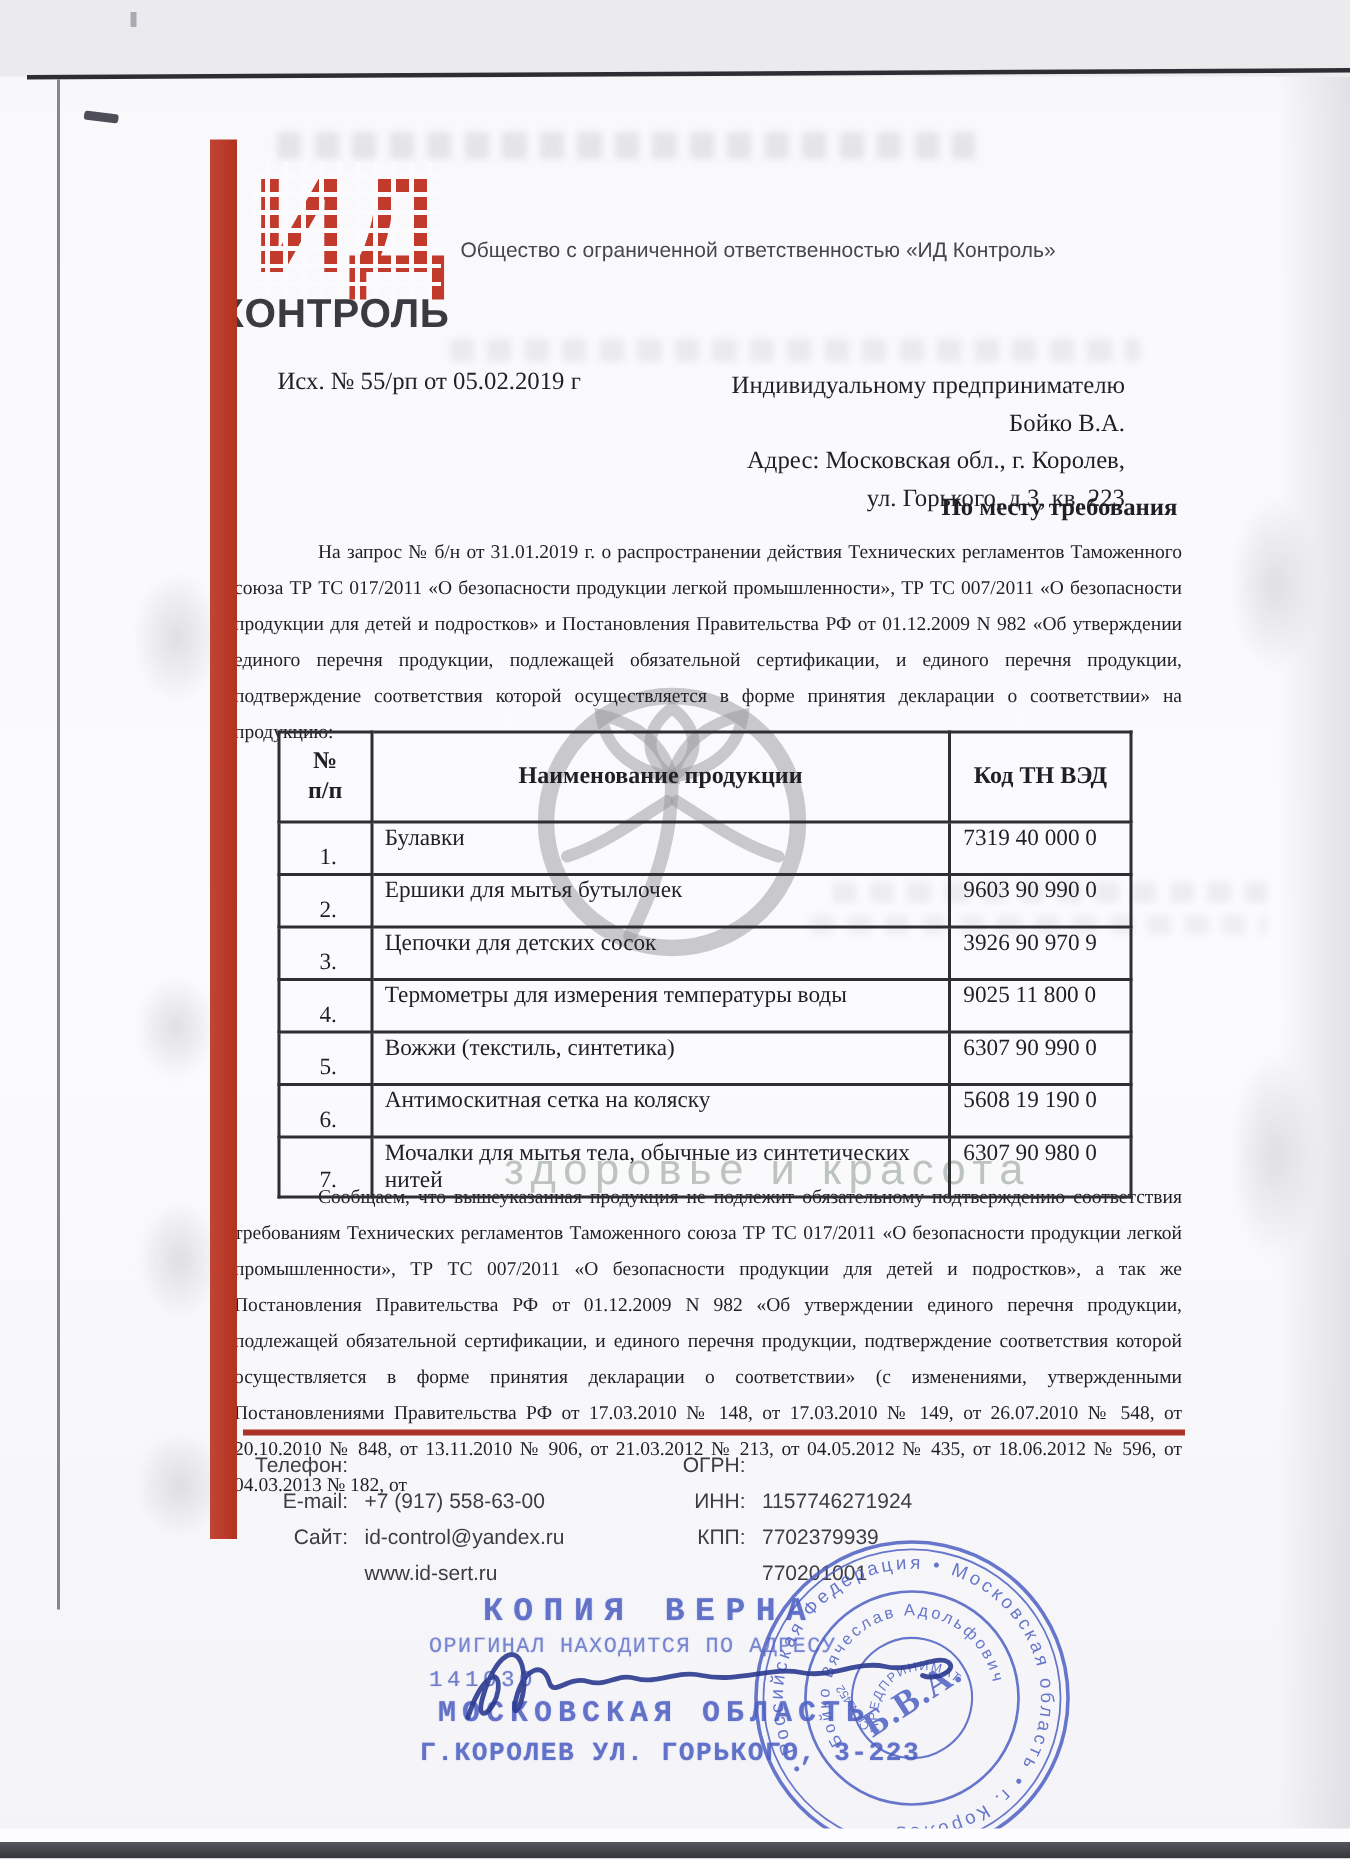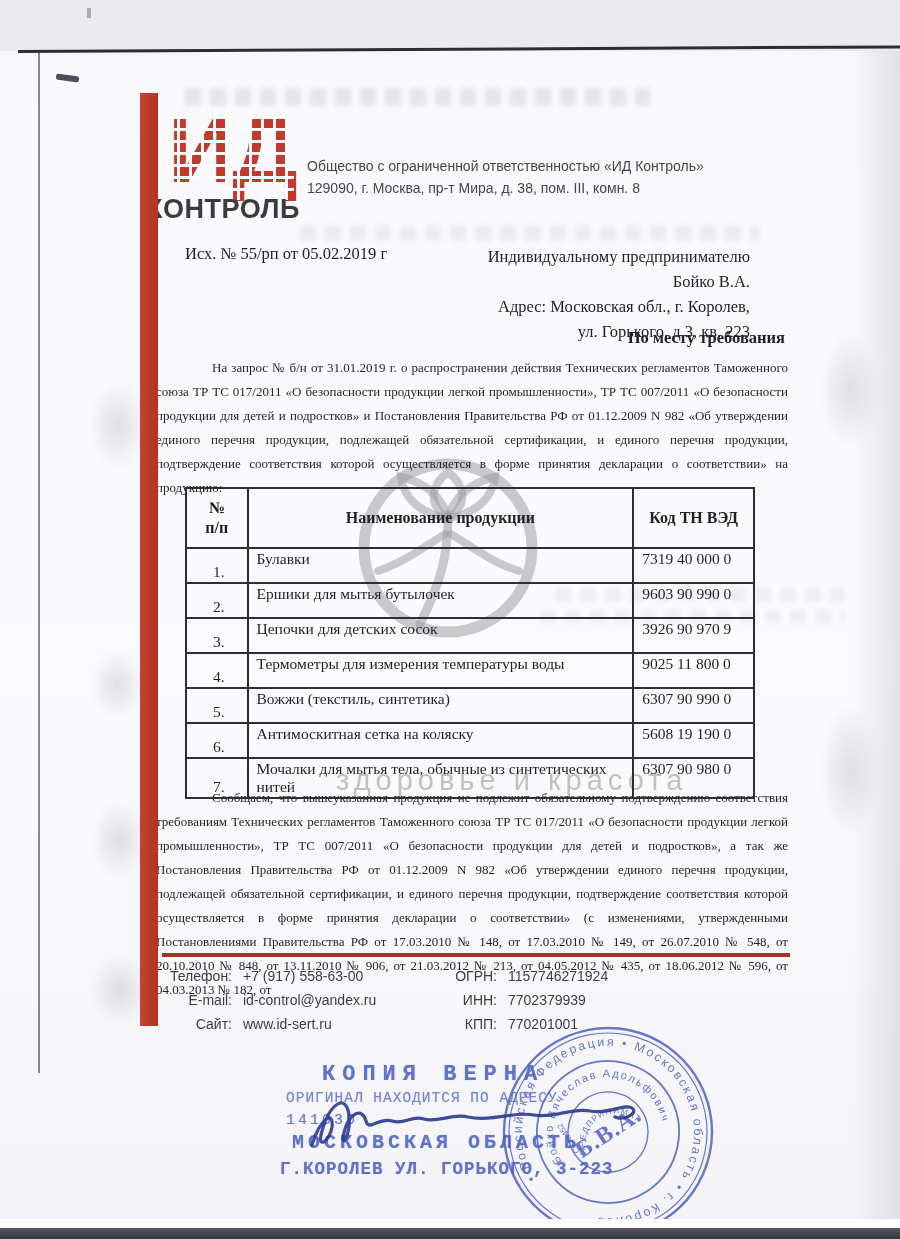--- a/index.html
+++ b/index.html
@@ -49,21 +49,21 @@
   td.cname{width:390px;vertical-align:top;}
   td.ccode{width:108px;vertical-align:top;white-space:nowrap;}
   .wm-brand{left:183px;top:658px;width:620px;font-family:"Liberation Sans",sans-serif;font-weight:700;
             font-size:114px;letter-spacing:5px;color:rgba(138,138,143,.55);z-index:1;}
   .wm-tag{left:336px;top:764px;font-family:"Liberation Sans",sans-serif;font-weight:400;
             font-size:29px;letter-spacing:5px;color:rgba(148,158,150,.6);z-index:1;}
   
   .footer-line{left:162px;top:953px;width:628px;height:4px;background:#aa3226;z-index:2;}
   .footer{z-index:2;font-family:"Liberation Sans",sans-serif;font-size:14px;color:#3c3c42;}
   .f-label{position:absolute;width:72px;text-align:right;}
-  .f-value{position:absolute;}
+  .f-value{position:absolute;margin-top:24px;}
   
   .copy-stamp{z-index:3;font-family:"Liberation Mono",monospace;color:#4e60c2;opacity:.88;
               text-shadow:0 0 1px rgba(78,96,194,.55);white-space:nowrap;}
   .cs1{left:322px;top:1062px;font-size:22px;font-weight:700;letter-spacing:7px;}
   .cs2{left:286px;top:1090px;font-size:14.5px;letter-spacing:1px;opacity:.75;}
   .cs3{left:286px;top:1112px;font-size:15px;letter-spacing:3px;opacity:.8;}
   .cs4{left:292px;top:1131px;font-size:20px;font-weight:700;letter-spacing:4px;font-family:Liberation Mono, monospace;}
   .cs5{left:280px;top:1159px;font-size:17.5px;font-weight:700;letter-spacing:1px;text-align:right;}
   svg.sig{position:absolute;left:270px;top:1075px;z-index:4;}
   svg.round-stamp{position:absolute;left:497px;top:1021px;z-index:3;opacity:.85;}
@@ -94,21 +94,20 @@
       <path d="M96,66 C96,104 88,132 68,172" stroke-width="9"></path>
       <path d="M93,82 C68,98 48,112 26,119" stroke-width="8"></path>
       <path d="M99,82 C124,98 144,112 167,119" stroke-width="8"></path>
     </g>
   </svg>
   <div class="abs wm-tag">здоровье и красота</div>
 
   <div class="abs logo-id">ИД</div>
   <div class="abs logo-kontrol">КОНТРОЛЬ</div>
   <div class="abs org-sub1">Общество с ограниченной ответственностью «ИД Контроль»</div>
-  <div class="abs org-sub2">129090, г. Москва, пр-т Мира, д. 38, пом. III, комн. 8</div>
 
   <div class="abs outgoing">Исх. № 55/рп от 05.02.2019 г</div>
   <div class="abs addressee">
     <div>Индивидуальному предпринимателю</div>
     <div>Бойко В.А.</div>
     <div>Адрес: Московская обл., г. Королев,</div>
     <div>ул. Горького, д.3, кв. 223</div>
   </div>
   <div class="abs delivery">По месту требования</div>
 

